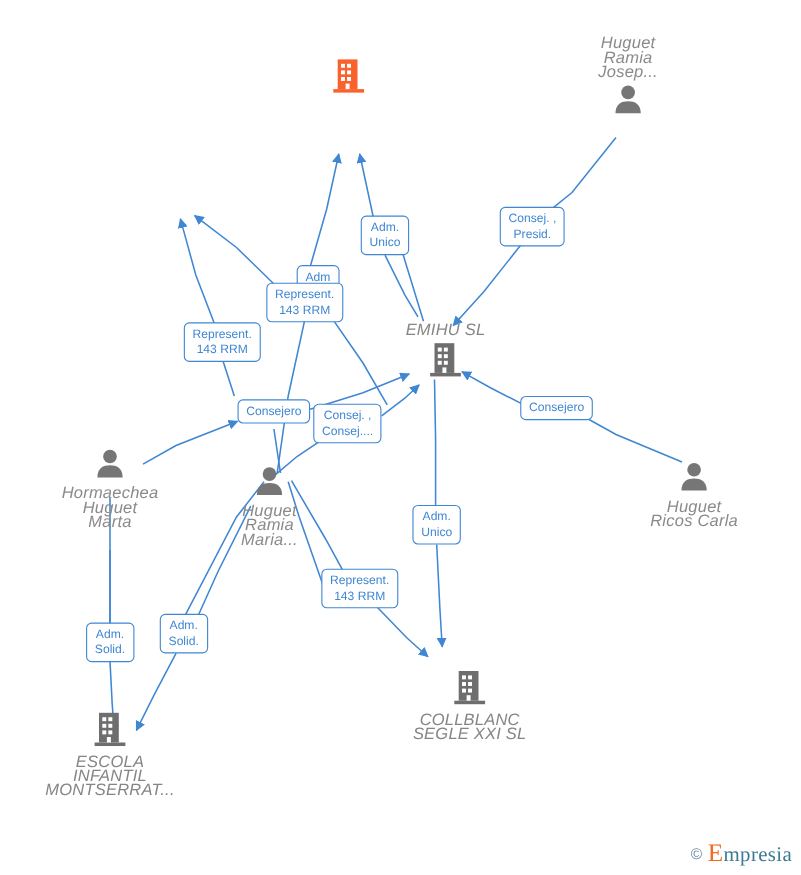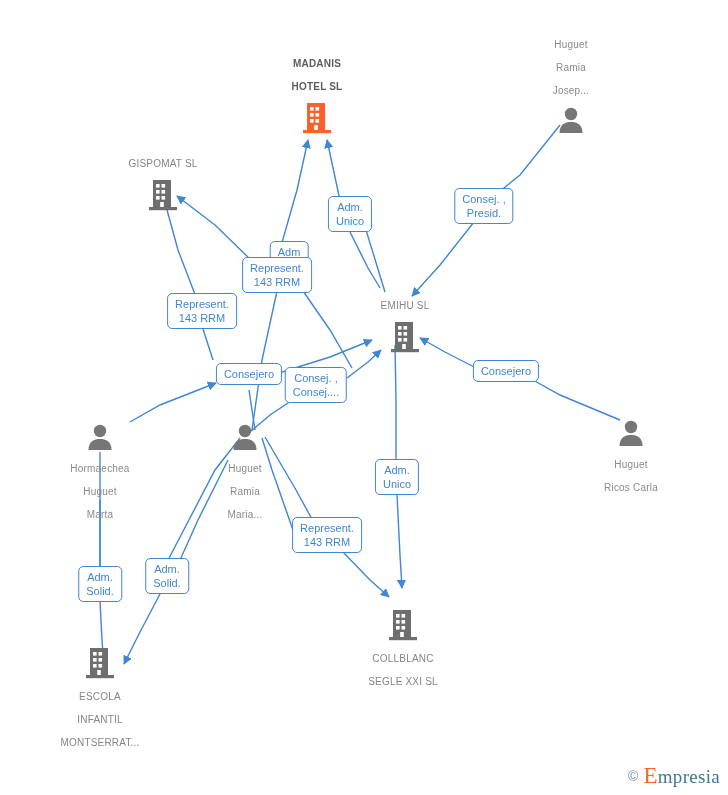--- a/index.html
+++ b/index.html
@@ -26,25 +26,26 @@
     transform:translate(-50%,0);
     width:150px;
   }
   .node .glyph{
     display:block;
     margin:0 auto;
     line-height:1;
   }
   .node .label{
     display:block;
-    font-size:10px;
+    font-size:15px;
     color:#8a8a8a;
-    line-height:23px;
+    line-height:13px;
     letter-spacing:.2px;
     white-space:pre-line;
+    font-style:italic;
   }
   .node.company .label{color:#858585;}
   .node.company.highlight .label{
     color:#5d5d5d;
     font-weight:bold;
   }
   .node.person .label{color:#8a8a8a;}
   
   .node.above .label{margin-bottom:3px;}
   .node.below .label{margin-top:2px;}
@@ -135,161 +136,141 @@
       <path d="M 303 291 L 330 330 L 352 368"></path>
       <path d="M 350 232 L 368 268 L 380 288"></path>
       <path d="M 297 397 L 270 415 L 250 432"></path>
       <path d="M 294 533 L 272 470 L 262 438"></path>
       <path d="M 167 562 L 215 470 L 240 438"></path>
       <path d="M 100 567 L 100 505 L 100 452"></path>
     </g>
   </svg>
 
   <div class="node company highlight above" style="left:317px;top:52px;">
-    <span class="label">MADANIS
-HOTEL  SL</span>
     <span class="glyph">
       <svg width="30" height="34" viewBox="0 0 30 34" xmlns="http://www.w3.org/2000/svg">
         <rect x="5" y="2" width="18" height="27" fill="#f9622c"></rect>
         <rect x="1" y="29" width="28" height="3.2" fill="#f9622c"></rect>
         <g fill="#ffffff">
           <rect x="8" y="6" width="3.6" height="3.6"></rect>
           <rect x="13.5" y="6" width="3.6" height="3.6"></rect>
           <rect x="8" y="12" width="3.6" height="3.6"></rect>
           <rect x="13.5" y="12" width="3.6" height="3.6"></rect>
           <rect x="8" y="18" width="3.6" height="3.6"></rect>
           <rect x="13.5" y="18" width="3.6" height="3.6"></rect>
           <rect x="12.2" y="24" width="3.6" height="5"></rect>
         </g>
       </svg>
     </span>
   </div>
 
-  <div class="node company above" style="left:163px;top:152px;">
-    <span class="label">GISPOMAT  SL</span>
+
+  <div class="node person above" style="left:571px;top:33px;">
+    <span class="label">Huguet
+Ramia
+Josep...</span>
+    <span class="glyph">
+      <svg width="30" height="30" viewBox="0 0 30 30" xmlns="http://www.w3.org/2000/svg">
+        <circle cx="15" cy="9" r="6.2" fill="#767676"></circle>
+        <path d="M 3.5 28 C 3.5 19.5 9 17 15 17 C 21 17 26.5 19.5 26.5 28 Z" fill="#767676"></path>
+      </svg>
+    </span>
+  </div>
+
+  <div class="node company above" style="left:405px;top:294px;">
+    <span class="label">EMIHU  SL</span>
     <span class="glyph">
       <svg width="30" height="34" viewBox="0 0 30 34" xmlns="http://www.w3.org/2000/svg">
         <rect x="5" y="2" width="18" height="27" fill="#6e6e6e"></rect>
         <rect x="1" y="29" width="28" height="3.2" fill="#6e6e6e"></rect>
         <g fill="#ffffff">
           <rect x="8" y="6" width="3.6" height="3.6"></rect>
           <rect x="13.5" y="6" width="3.6" height="3.6"></rect>
           <rect x="8" y="12" width="3.6" height="3.6"></rect>
           <rect x="13.5" y="12" width="3.6" height="3.6"></rect>
           <rect x="8" y="18" width="3.6" height="3.6"></rect>
           <rect x="13.5" y="18" width="3.6" height="3.6"></rect>
           <rect x="12.2" y="24" width="3.6" height="5"></rect>
         </g>
       </svg>
     </span>
   </div>
 
-  <div class="node person above" style="left:571px;top:33px;">
-    <span class="label">Huguet
-Ramia
-Josep...</span>
+  <div class="node person below" style="left:100px;top:406px;">
     <span class="glyph">
       <svg width="30" height="30" viewBox="0 0 30 30" xmlns="http://www.w3.org/2000/svg">
         <circle cx="15" cy="9" r="6.2" fill="#767676"></circle>
         <path d="M 3.5 28 C 3.5 19.5 9 17 15 17 C 21 17 26.5 19.5 26.5 28 Z" fill="#767676"></path>
       </svg>
     </span>
-  </div>
-
-  <div class="node company above" style="left:405px;top:294px;">
-    <span class="label">EMIHU  SL</span>
+    <span class="label">Hormaechea
+Huguet
+Marta</span>
+  </div>
+
+  <div class="node person below" style="left:245px;top:422px;">
+    <span class="glyph">
+      <svg width="30" height="30" viewBox="0 0 30 30" xmlns="http://www.w3.org/2000/svg">
+        <circle cx="15" cy="9" r="6.2" fill="#767676"></circle>
+        <path d="M 3.5 28 C 3.5 19.5 9 17 15 17 C 21 17 26.5 19.5 26.5 28 Z" fill="#767676"></path>
+      </svg>
+    </span>
+    <span class="label">Huguet
+Ramia
+Maria...</span>
+  </div>
+
+  <div class="node person below" style="left:631px;top:418px;">
+    <span class="glyph">
+      <svg width="30" height="30" viewBox="0 0 30 30" xmlns="http://www.w3.org/2000/svg">
+        <circle cx="15" cy="9" r="6.2" fill="#767676"></circle>
+        <path d="M 3.5 28 C 3.5 19.5 9 17 15 17 C 21 17 26.5 19.5 26.5 28 Z" fill="#767676"></path>
+      </svg>
+    </span>
+    <span class="label">Huguet
+Ricos Carla</span>
+  </div>
+
+  <div class="node company below" style="left:100px;top:646px;">
     <span class="glyph">
       <svg width="30" height="34" viewBox="0 0 30 34" xmlns="http://www.w3.org/2000/svg">
         <rect x="5" y="2" width="18" height="27" fill="#6e6e6e"></rect>
         <rect x="1" y="29" width="28" height="3.2" fill="#6e6e6e"></rect>
         <g fill="#ffffff">
           <rect x="8" y="6" width="3.6" height="3.6"></rect>
           <rect x="13.5" y="6" width="3.6" height="3.6"></rect>
           <rect x="8" y="12" width="3.6" height="3.6"></rect>
           <rect x="13.5" y="12" width="3.6" height="3.6"></rect>
           <rect x="8" y="18" width="3.6" height="3.6"></rect>
           <rect x="13.5" y="18" width="3.6" height="3.6"></rect>
           <rect x="12.2" y="24" width="3.6" height="5"></rect>
         </g>
       </svg>
     </span>
-  </div>
-
-  <div class="node person below" style="left:100px;top:422px;">
-    <span class="glyph">
-      <svg width="30" height="30" viewBox="0 0 30 30" xmlns="http://www.w3.org/2000/svg">
-        <circle cx="15" cy="9" r="6.2" fill="#767676"></circle>
-        <path d="M 3.5 28 C 3.5 19.5 9 17 15 17 C 21 17 26.5 19.5 26.5 28 Z" fill="#767676"></path>
-      </svg>
-    </span>
-    <span class="label">Hormaechea
-Huguet
-Marta</span>
-  </div>
-
-  <div class="node person below" style="left:245px;top:422px;">
-    <span class="glyph">
-      <svg width="30" height="30" viewBox="0 0 30 30" xmlns="http://www.w3.org/2000/svg">
-        <circle cx="15" cy="9" r="6.2" fill="#767676"></circle>
-        <path d="M 3.5 28 C 3.5 19.5 9 17 15 17 C 21 17 26.5 19.5 26.5 28 Z" fill="#767676"></path>
-      </svg>
-    </span>
-    <span class="label">Huguet
-Ramia
-Maria...</span>
-  </div>
-
-  <div class="node person below" style="left:631px;top:418px;">
-    <span class="glyph">
-      <svg width="30" height="30" viewBox="0 0 30 30" xmlns="http://www.w3.org/2000/svg">
-        <circle cx="15" cy="9" r="6.2" fill="#767676"></circle>
-        <path d="M 3.5 28 C 3.5 19.5 9 17 15 17 C 21 17 26.5 19.5 26.5 28 Z" fill="#767676"></path>
-      </svg>
-    </span>
-    <span class="label">Huguet
-Ricos Carla</span>
-  </div>
-
-  <div class="node company below" style="left:100px;top:646px;">
+    <span class="label">ESCOLA
+INFANTIL
+MONTSERRAT...</span>
+  </div>
+
+  <div class="node company below" style="left:427px;top:608px;">
     <span class="glyph">
       <svg width="30" height="34" viewBox="0 0 30 34" xmlns="http://www.w3.org/2000/svg">
         <rect x="5" y="2" width="18" height="27" fill="#6e6e6e"></rect>
         <rect x="1" y="29" width="28" height="3.2" fill="#6e6e6e"></rect>
         <g fill="#ffffff">
           <rect x="8" y="6" width="3.6" height="3.6"></rect>
           <rect x="13.5" y="6" width="3.6" height="3.6"></rect>
           <rect x="8" y="12" width="3.6" height="3.6"></rect>
           <rect x="13.5" y="12" width="3.6" height="3.6"></rect>
           <rect x="8" y="18" width="3.6" height="3.6"></rect>
           <rect x="13.5" y="18" width="3.6" height="3.6"></rect>
           <rect x="12.2" y="24" width="3.6" height="5"></rect>
         </g>
       </svg>
     </span>
-    <span class="label">ESCOLA
-INFANTIL
-MONTSERRAT...</span>
-  </div>
-
-  <div class="node company below" style="left:403px;top:608px;">
-    <span class="glyph">
-      <svg width="30" height="34" viewBox="0 0 30 34" xmlns="http://www.w3.org/2000/svg">
-        <rect x="5" y="2" width="18" height="27" fill="#6e6e6e"></rect>
-        <rect x="1" y="29" width="28" height="3.2" fill="#6e6e6e"></rect>
-        <g fill="#ffffff">
-          <rect x="8" y="6" width="3.6" height="3.6"></rect>
-          <rect x="13.5" y="6" width="3.6" height="3.6"></rect>
-          <rect x="8" y="12" width="3.6" height="3.6"></rect>
-          <rect x="13.5" y="12" width="3.6" height="3.6"></rect>
-          <rect x="8" y="18" width="3.6" height="3.6"></rect>
-          <rect x="13.5" y="18" width="3.6" height="3.6"></rect>
-          <rect x="12.2" y="24" width="3.6" height="5"></rect>
-        </g>
-      </svg>
-    </span>
     <span class="label">COLLBLANC
 SEGLE XXI  SL</span>
   </div>
 
   <div class="edge-label front" style="left:350px;top:214px;">Adm.
 Unico</div>
 
   <div class="edge-label behind" style="left:289px;top:252px;">Adm</div>
 
   <div class="edge-label front" style="left:277px;top:275px;">Represent.

